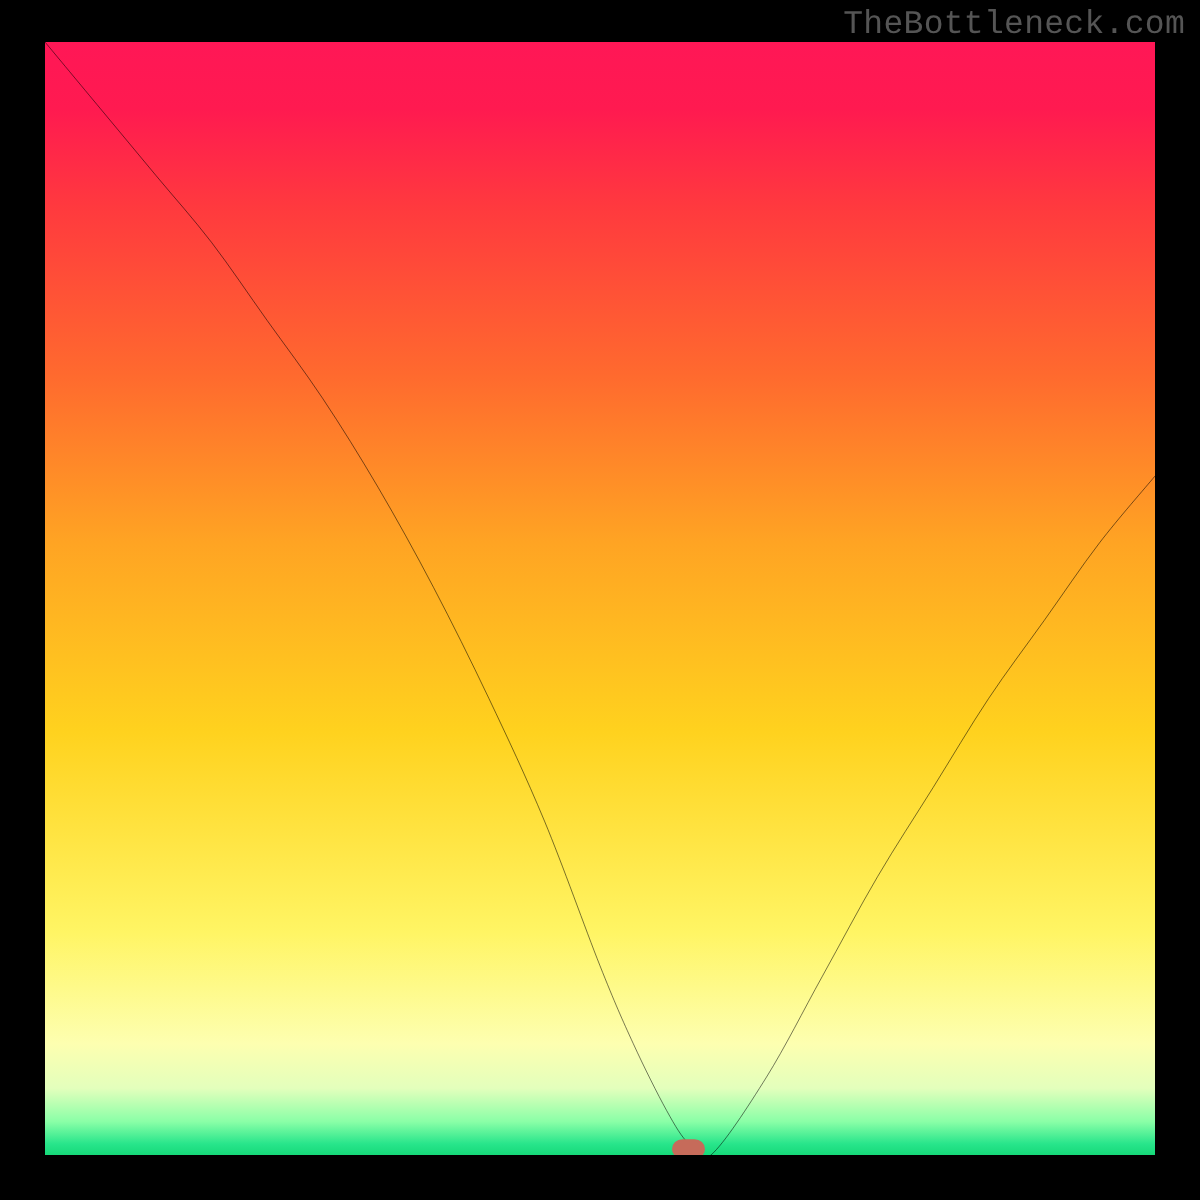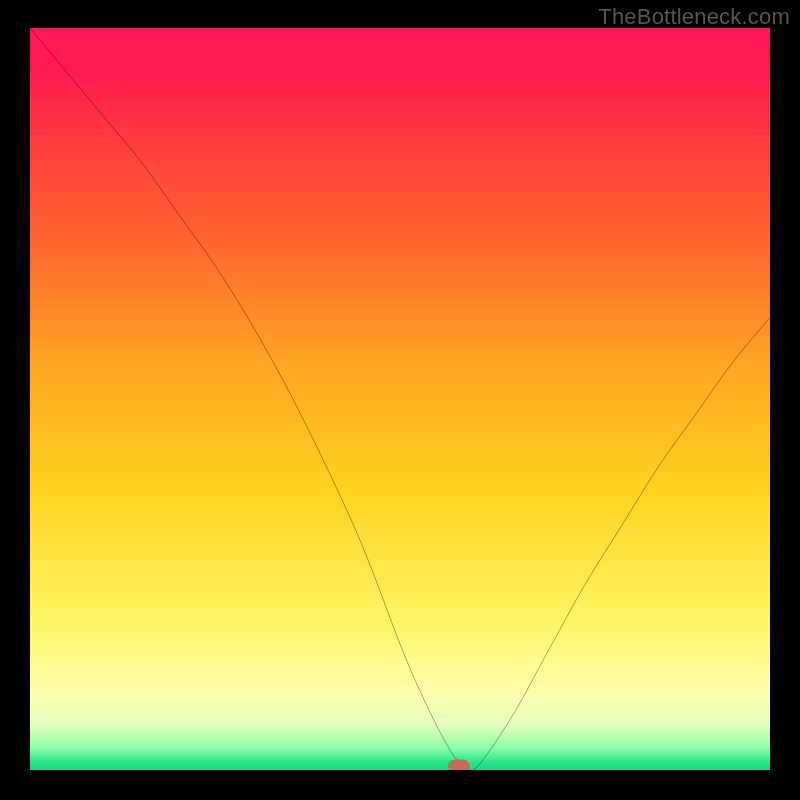--- a/index.html
+++ b/index.html
@@ -9,20 +9,21 @@
     height: 800px;
     background: #000;
     overflow: hidden;
     font-family: Arial, Helvetica, sans-serif;
   }
   .frame {
     position: relative;
     width: 800px;
     height: 645px;
     background: #000;
+    font-family: Liberation Mono, monospace;
   }
   .watermark {
     position: absolute;
     top: 4px;
     right: 10px;
     color: #555;
     font-size: 22px;
     font-weight: 400;
     z-index: 5;
     letter-spacing: 0.2px;

